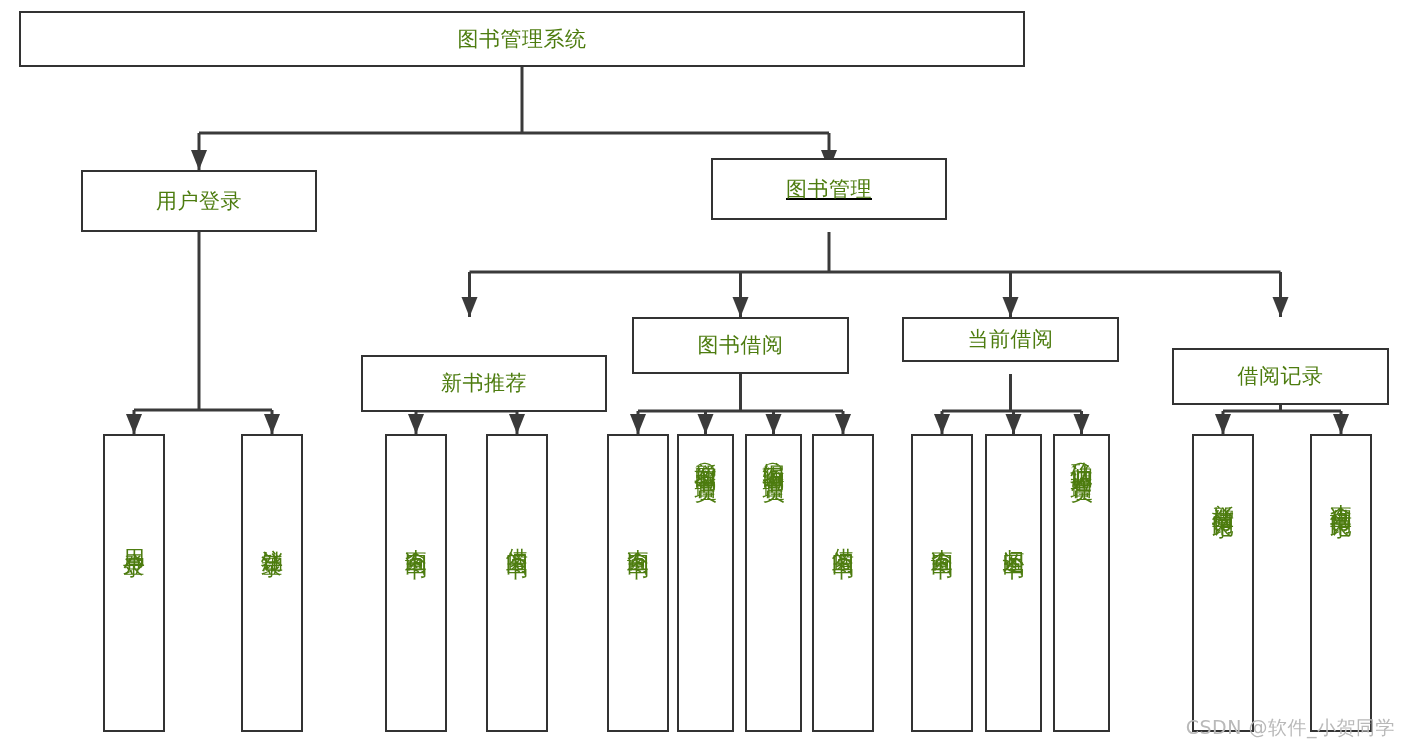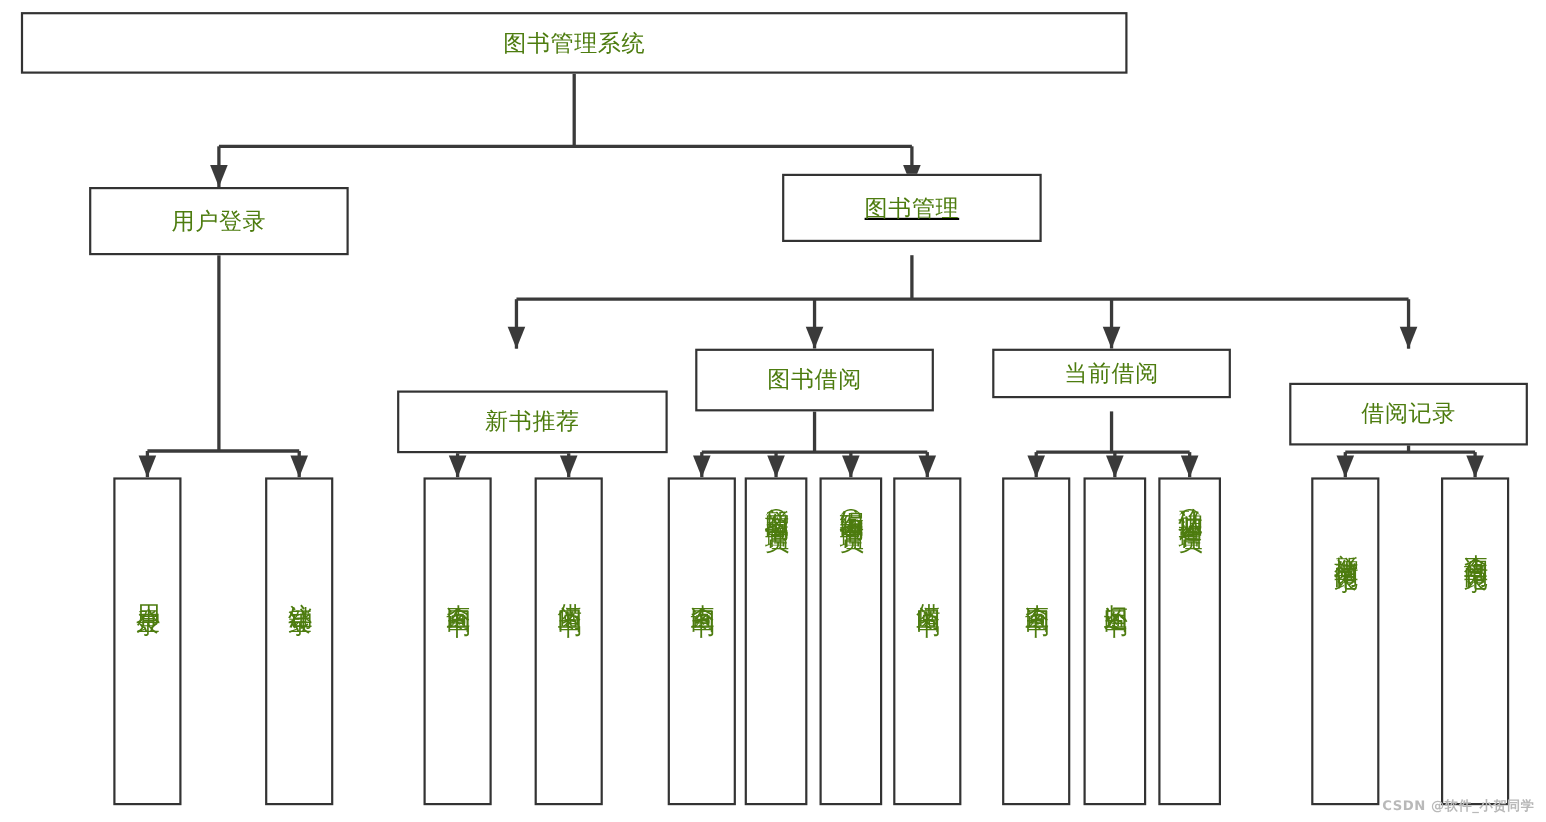--- a/index.html
+++ b/index.html
@@ -55,25 +55,24 @@
     justify-content: center;
     padding-top: 0;
   }
   .node-box.leaf .node-label.vertical {
     margin-top: 0;
   }
   .watermark {
     position: absolute;
     right: 10px;
     bottom: 6px;
-    font-size: 12px;
+    font-size: 19px;
     color: #b9b9b9;
     white-space: nowrap;
     letter-spacing: 0.5px;
-    font-weight: bold;
   }
 </style>
 </head>
 <body>
 
 <div id="diagram-root">
 
   <svg class="canvas" id="connector-layer" viewBox="0 0 1405 747" preserveAspectRatio="none" aria-hidden="true">
       <line x1="522" y1="67" x2="522" y2="133" stroke="#3a3a3a" stroke-width="3"></line>
       <line x1="199" y1="133" x2="829" y2="133" stroke="#3a3a3a" stroke-width="3"></line>

